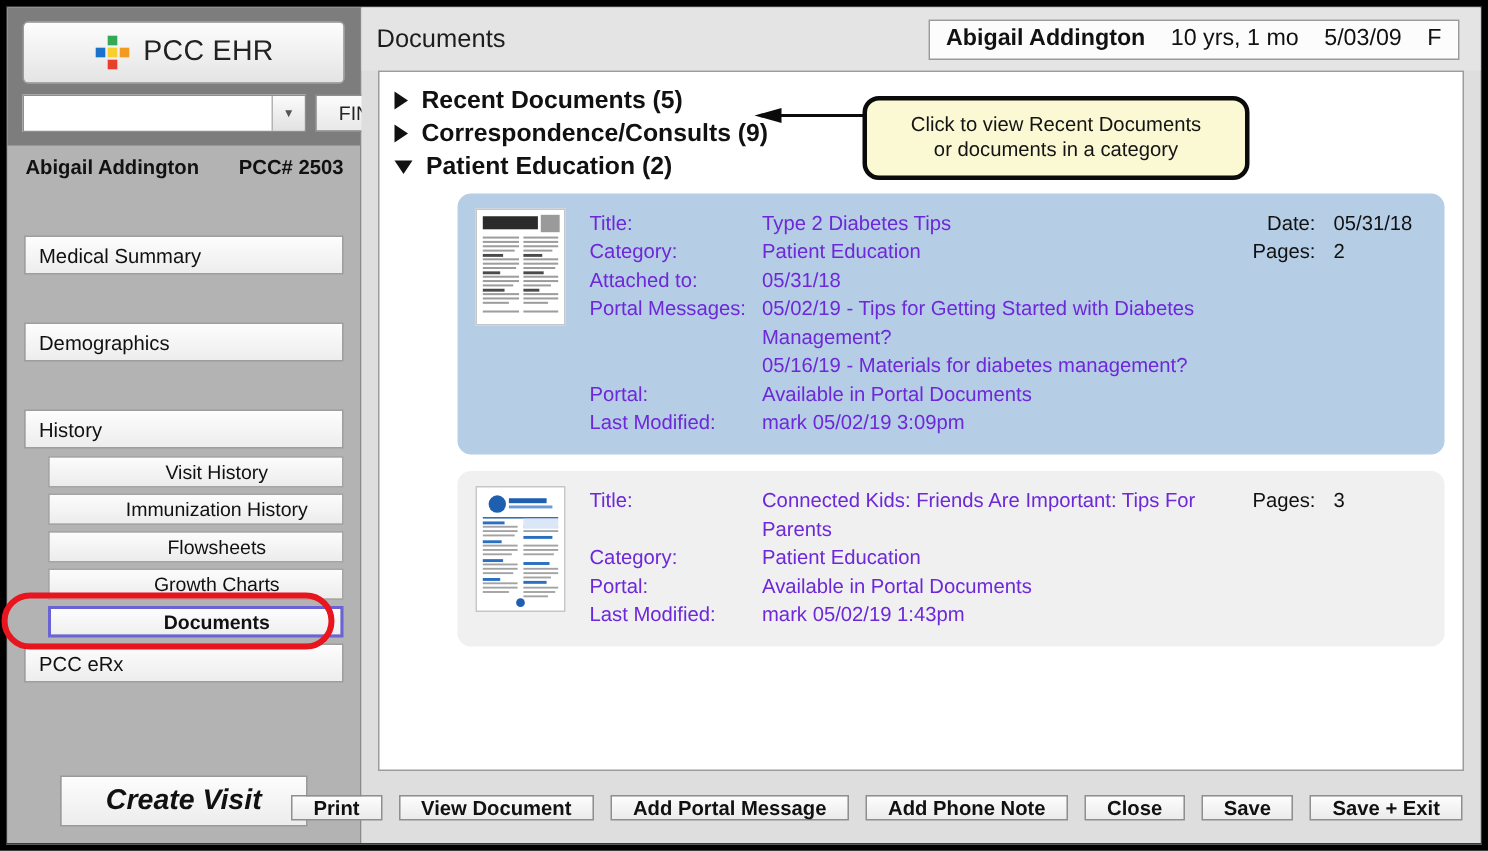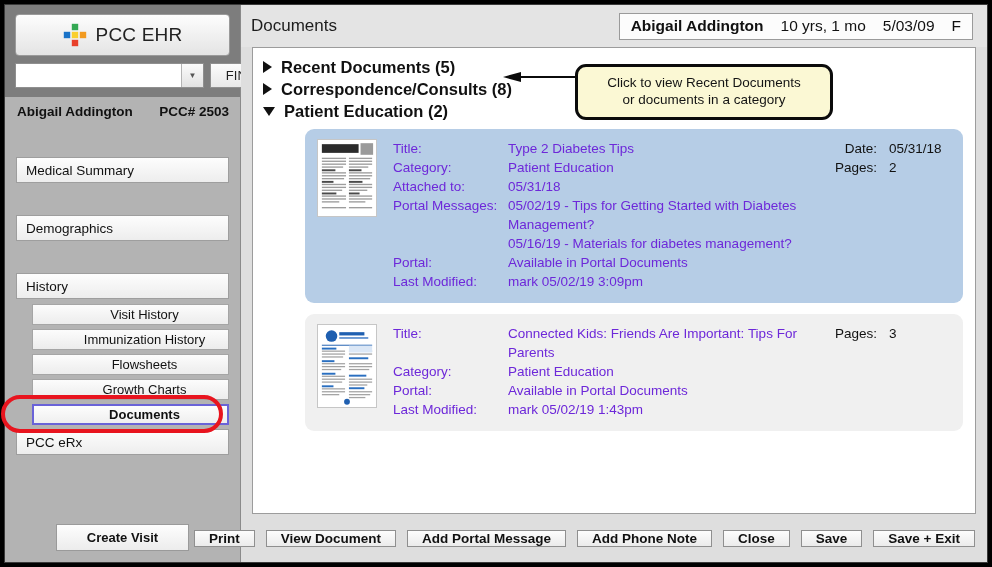--- a/index.html
+++ b/index.html
@@ -140,22 +140,23 @@
   }
 
   #sidebar-spacer { flex: 1 1 auto; }
   #createvisit-bar {
     padding: 0 11px 11px 11px;
     display: flex; justify-content: center;
   }
   #create-visit {
     background: linear-gradient(to bottom,#fdfdfd,#ececec);
     border: 1px solid #9a9a9a;
-    font-size: 13px; font-weight: bold; color: #111;
+    font-size: 19px; font-weight: bold; color: #111;
     padding: 5px 30px;
+    font-style: italic;
   }
 
   
   #content {
     flex: 1 1 auto;
     display: flex;
     flex-direction: column;
     background: #dedede;
     min-width: 0;
   }
@@ -373,21 +374,21 @@
         <div>or documents in a category</div>
       </div>
 
       <div id="accordion">
         <div class="acc-row">
           <span class="tri closed"></span>
           <span>Recent Documents (5)</span>
         </div>
         <div class="acc-row">
           <span class="tri closed"></span>
-          <span>Correspondence/Consults (8)</span>
+          <span>Correspondence/Consults (9)</span>
         </div>
         <div class="acc-row">
           <span class="tri open"></span>
           <span>Patient Education (2)</span>
         </div>
       </div>
 
       <div id="cards">
 
         <div class="card selected">

